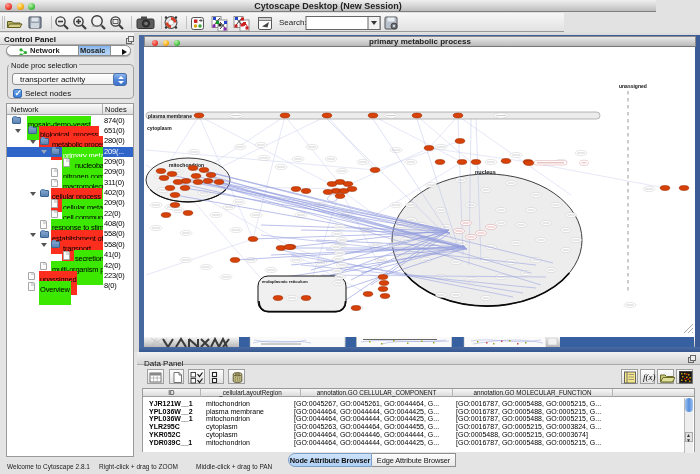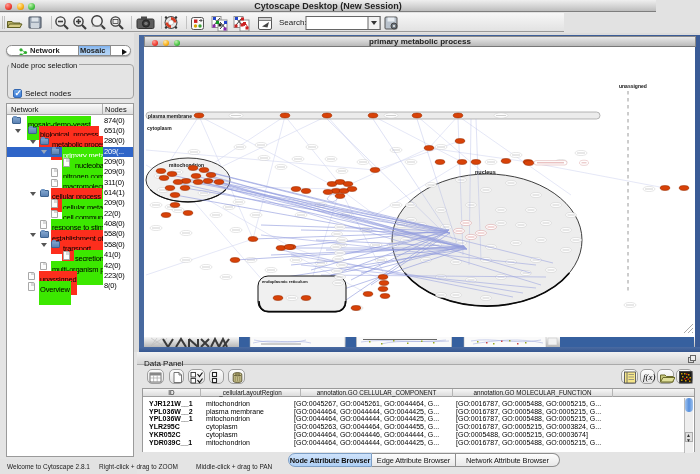--- a/index.html
+++ b/index.html
@@ -53,21 +53,21 @@
   background:linear-gradient(#e9e9e9,#cfcfcf 55%,#b9b9b9); border:1px solid #8a8a8a; border-bottom:1px solid #777; }
 #wintitle .t { width:100%; text-align:center; font-size:8px; font-weight:bold; color:#222; line-height:10px; }
 #canvas { left:144px; top:47px; width:551px; height:290px; background:#fff; overflow:hidden; }
 #winstrip { left:144px; top:337px; width:551px; height:10px; background:linear-gradient(#f7f7f7,#b8b8b8); overflow:hidden; }
 #winbottom { left:139px; top:347px; width:561px; height:5px; background:linear-gradient(#4a6ba2,#35568f); }
 
 #dpanel { left:137px; top:352px; width:563px; height:122px; background:#e4e4e4; }
 #dphead { left:137px; top:352px; width:563px; height:13px;
   background:linear-gradient(#f2f2f2,#d5d5d5); border-bottom:1px solid #aaa; }
 #dphead span { font-size:8px; color:#111; line-height:13px; padding-left:7px; }
-.dbtn { position:absolute; top:369px; height:15px; background:linear-gradient(#fdfdfd,#e2e2e2); border:1px solid #9f9f9f; border-radius:5px; }
+.dbtn { position:absolute; top:369px; height:15px; background:linear-gradient(#fdfdfd,#e2e2e2); border:1px solid #9f9f9f; border-radius:0; }
 #dtable { left:142px; top:388px; width:553px; height:64px; background:#fff; border:1px solid #9a9a9a; border-bottom:none; }
 #dthead { position:absolute; left:0; top:0; width:551px; height:7.5px; background:linear-gradient(#f6f6f6,#dcdcdc); border-bottom:1px solid #a0a0a0; }
 #dthead .h { position:absolute; top:0; font-size:6.3px; color:#111; line-height:7.5px; text-align:center; border-right:1px solid #b5b5b5; }
 .drow { position:absolute; font-size:7px; color:#000; line-height:9.2px; white-space:nowrap; }
 .dcell { position:absolute; overflow:hidden; }
 
 .seg { position:absolute; top:453px; height:14px; border:1px solid #8f8f8f; font-size:7.4px; letter-spacing:-0.1px; line-height:13px; text-align:center; color:#111; background:linear-gradient(#fdfdfd,#e8e8e8); white-space:nowrap; overflow:hidden; }
 
 .status { position:absolute; top:463px; font-size:6.5px; color:#222; }
 </style>
@@ -183,34 +183,48 @@
         <rect x="385" y="4" width="12" height="12" rx="1" fill="#b9c2cc" stroke="#555"></rect>
         <rect x="387.5" y="4.5" width="7" height="4" fill="#e8edf2"></rect>
         <circle cx="394" cy="13" r="3" fill="#6b7680" stroke="#444"></circle>
         <circle cx="394" cy="13" r="1.2" fill="#d8d8d8"></circle>
       </g>
     </svg>
     <div class="abs" style="left:279px; top:4.5px; font-size:8px; color:#222;">Search:</div>
   </div>
 
   <div class="abs" id="cpanel"></div>
+  <div class="abs" id="cphead">
+      <span>Control Panel</span>
+    <svg class="abs" style="right:3px; top:2.5px;" width="8" height="8">
+        <rect x="0.5" y="2.5" width="5" height="5" fill="none" stroke="#666"></rect>
+        <rect x="2.5" y="0.5" width="5" height="5" fill="#eee" stroke="#666"></rect>
+      </svg>
+  </div>
   <div class="abs" id="tabctl">
     <div id="tabmosaic"></div>
     <svg class="abs" style="left:12px; top:1.5px;" width="9" height="9" viewBox="0 0 9 9">
       <circle cx="2" cy="1.8" r="1.6" fill="#2fae2f"></circle>
         <circle cx="6.5" cy="4.5" r="1.6" fill="#2fae2f"></circle>
         <circle cx="2" cy="7.2" r="1.6" fill="#2fae2f"></circle>
       <path d="M2 1.8 L6.5 4.5 L2 7.2" stroke="#2fae2f" fill="none" stroke-width="0.8"></path>
     </svg>
     <div class="lbl" style="left:23px;">Network</div>
     <div class="lbl" style="left:73px;">Mosaic</div>
     <div style="position:absolute; left:115px; top:2.5px; width:0; height:0; border-top:3.2px solid transparent; border-bottom:3.2px solid transparent; border-left:5px solid #111;"></div>
   </div>
   <div class="abs" id="grpbox"></div>
   <div class="abs" id="grplbl">Node proc selection</div>
+  <div class="abs" id="combo">
+    <div class="txt">transporter activity</div>
+    <div id="combocap">
+      <div style="position:absolute; left:4px; top:1.5px; width:0; height:0; border-left:3px solid transparent; border-right:3px solid transparent; border-bottom:3.5px solid #fff;"></div>
+      <div style="position:absolute; left:4px; bottom:1.5px; width:0; height:0; border-left:3px solid transparent; border-right:3px solid transparent; border-top:3.5px solid #fff;"></div>
+    </div>
+  </div>
   <div class="abs" id="checkbox"></div>
   <div class="abs" id="cblbl">Select nodes</div>
 
   <div class="abs" id="treebox">
     <div id="treehead">
       <div class="c" style="left:4px;">Network</div>
       <div class="c" style="left:98px;">Nodes</div>
       <div style="position:absolute; left:95px; top:0; width:1px; height:11px; background:#b0b0b0;"></div>
     </div>
     <div class="trow" style="top:11.6px;">
@@ -248,21 +262,21 @@
       </div>
 <div class="trow" style="top:73.7px;">
         <div class="file" style="left:44px;"></div>
         <span class="hl bgG" style="left:55px; max-width:41px;">macromolecule metab</span>
         <span class="val" style="">311(0)</span>
       </div>
 <div class="trow" style="top:84.0px;">
         <div class="exp" style="left:23px; border-top-color:#555;"></div>
         <div class="fold" style="left:33px;"></div>
         <span class="hl bgR" style="left:44px; max-width:52px;">cellular process</span>
-        <span class="val" style="">614(1)</span>
+        <span class="val" style="">402(0)</span>
       </div>
 <div class="trow" style="top:94.4px;">
         <div class="file" style="left:44px;"></div>
         <span class="hl bgG" style="left:55px; max-width:41px;">cellular metabolic proc</span>
         <span class="val" style="">209(0)</span>
       </div>
 <div class="trow" style="top:104.7px;">
         <div class="file" style="left:44px;"></div>
         <span class="hl bgG" style="left:55px; max-width:41px;">cell communication</span>
         <span class="val" style="">22(0)</span>
@@ -1110,18 +1124,17 @@
         <span class="dcell" style="left:313px; width:157px;">[GO:0016787, GO:0005488, GO:0005215, G...</span>
       </div>
 
     <div style="position:absolute; right:1px; top:8.5px; width:9px; height:55px; background:#eee; border-left:1px solid #bbb;"></div>
     <div style="position:absolute; right:1.5px; top:9px; width:8px; height:14px; border-radius:4px; background:linear-gradient(90deg,#9fc2ee,#568fdd 50%,#9fc2ee);"></div>
     <div style="position:absolute; right:1.5px; top:43px; width:8px; height:10px; background:#e0e0e0; border:0.5px solid #aaa; font-size:5px; text-align:center; line-height:5px; color:#333;">▲<br>▼</div>
   </div>
 
   <div class="seg" style="left:288px; width:84px; background:linear-gradient(#cfe3fb,#aecff5); border-color:#7d9fc6; border-radius:7px 0 0 7px; font-weight:bold;">Node Attribute Browser</div>
   <div class="seg" style="left:372px; width:84px; border-left:none;">Edge Attribute Browser</div>
-  <div class="seg" style="left:456px; width:104px; border-left:none; border-radius:0 7px 7px 0;">Network Attribute Browser</div>
 
   <div class="status" style="left:7px;">Welcome to Cytoscape 2.8.1</div>
   <div class="status" style="left:99px;">Right-click + drag to ZOOM</div>
   <div class="status" style="left:196px;">Middle-click + drag to PAN</div>
 </div>
 
 </body></html>

